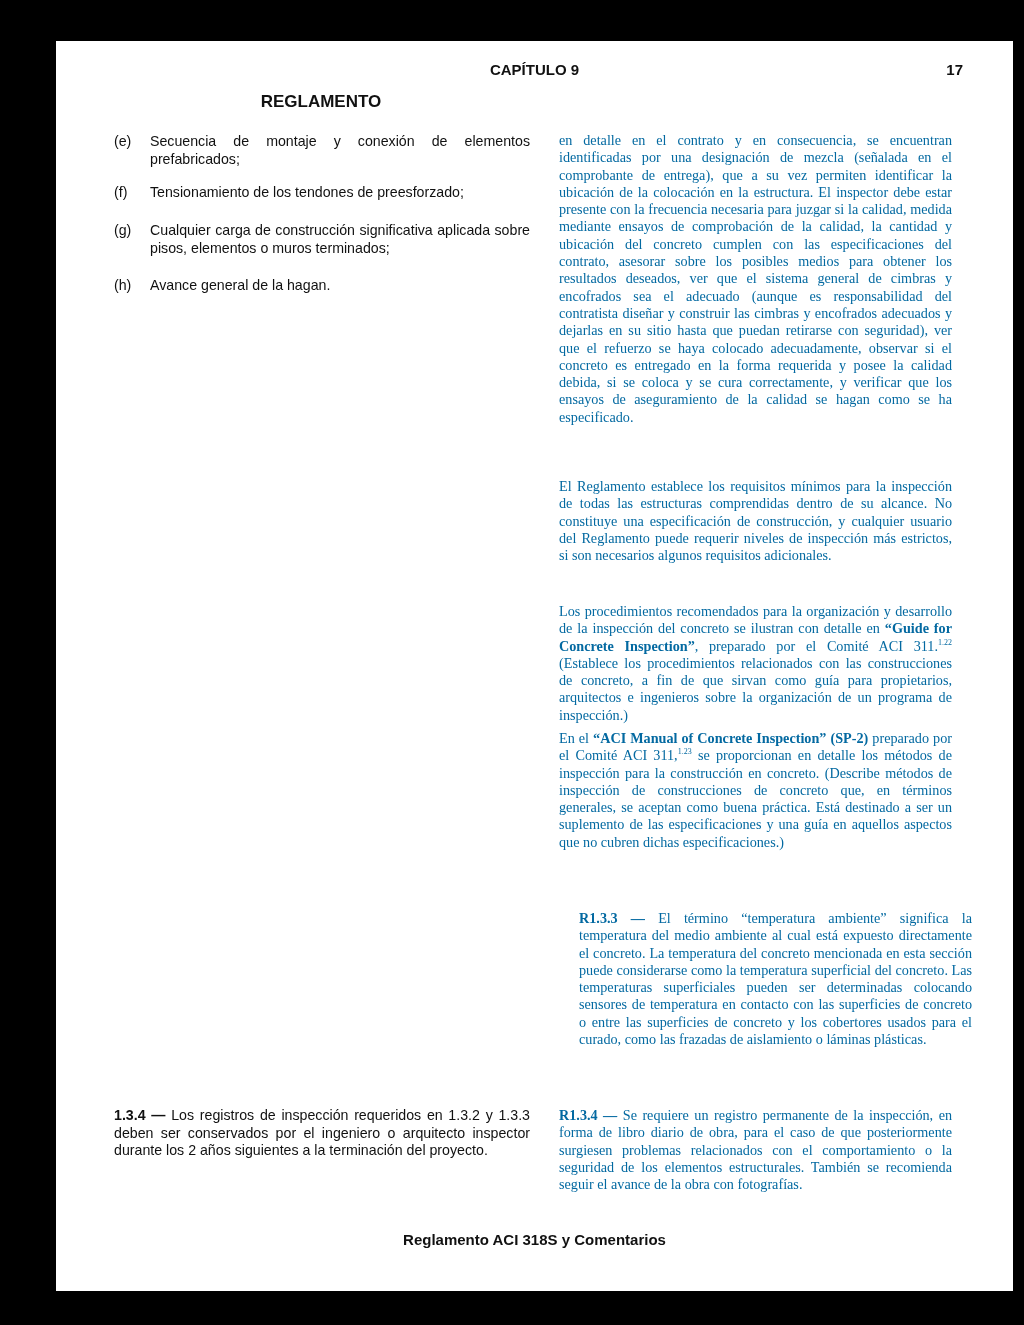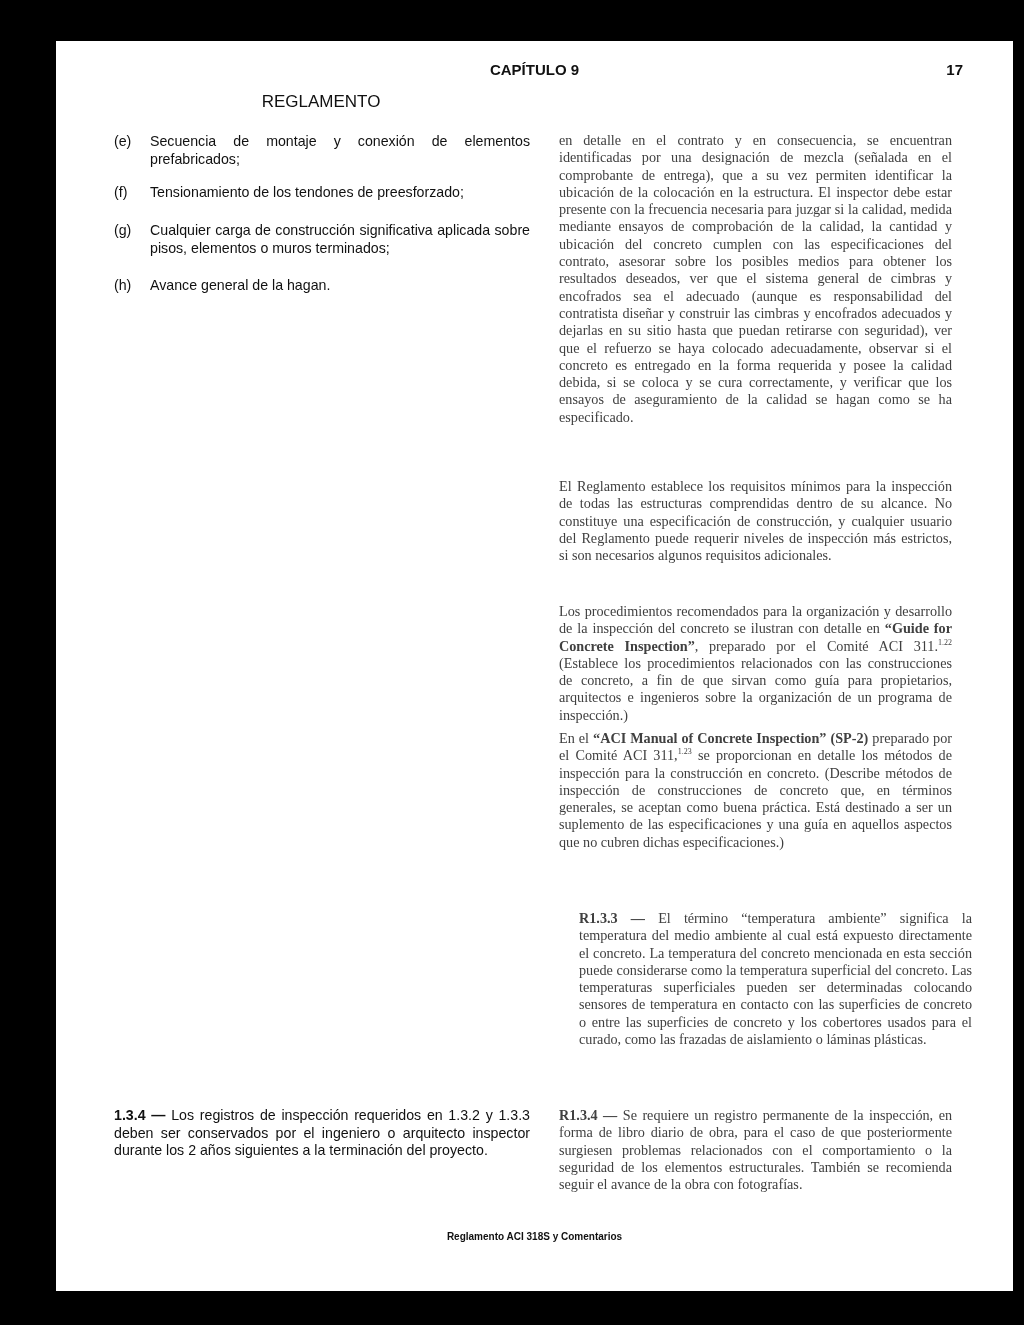--- a/index.html
+++ b/index.html
@@ -26,55 +26,55 @@
   .chapter {
     position: absolute; left: 0; width: 100%; text-align: center;
   }
   .pagenum {
     position: absolute; right: 50px;
   }
   .col-head-left {
     position: absolute; top: 51px; left: 58px; width: 414px;
     text-align: center;
     font-family: "Liberation Sans", sans-serif;
-    font-weight: normal; font-size: 17px;
+    font-weight: bold; font-size: 17px;
   }
   .col-head-right {
     position: absolute; top: 51px; left: 503px; width: 391px;
     text-align: center;
     font-family: "Liberation Serif", serif;
     font-weight: bold; font-size: 18px;
   }
   .left-col {
     position: absolute; left: 58px; width: 416px;
     font-family: "Liberation Sans", sans-serif;
     font-size: 14.2px; line-height: 17.5px;
     text-align: justify;
   }
   .right-col {
     position: absolute; left: 503px; width: 393px;
     font-family: "Liberation Serif", serif;
     font-size: 14.2px; line-height: 17.3px;
     text-align: justify;
-    color: #404040;
+    color: #0369a1;
   }
   .item {
     display: flex;
     margin: 0;
   }
   .item .lbl { width: 36px; flex: none; }
   .item .txt { flex: 1; }
   p { margin: 0; }
   b { font-weight: bold; }
   sup { font-size: 8px; line-height: 0; vertical-align: 6px; }
   .footer {
     position: absolute; top: 1190px; left: 0; width: 100%;
     text-align: center;
     font-family: "Liberation Sans", sans-serif;
-    font-weight: bold; font-size: 10px;
+    font-weight: bold; font-size: 15px;
   }
 </style>
 </head>
 <body>
 
 <div class="page">
 
   <div class="running-head">
     <span class="chapter">CAPÍTULO 9</span>
     <span class="pagenum">17</span>

